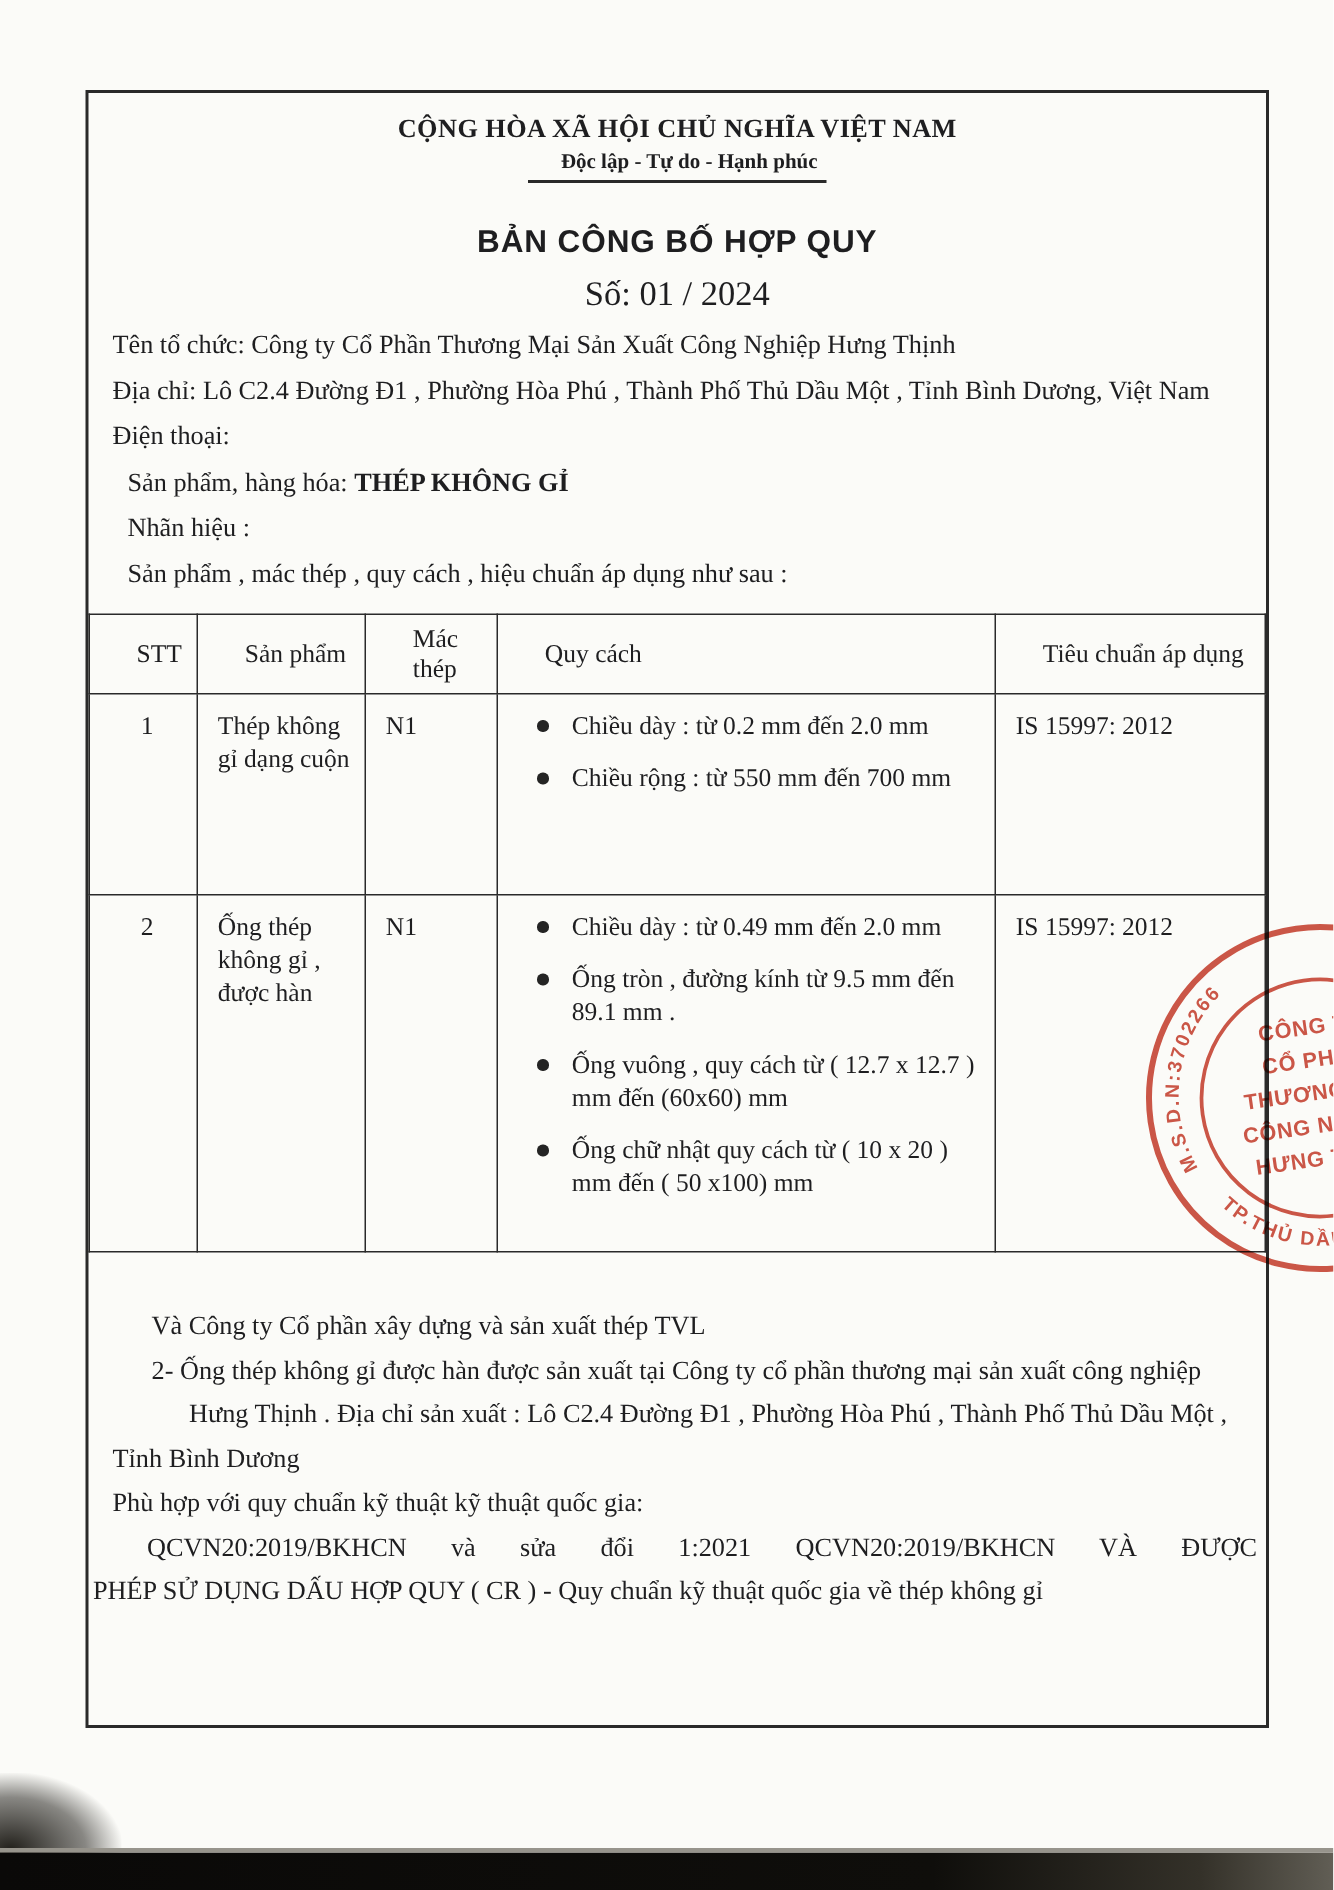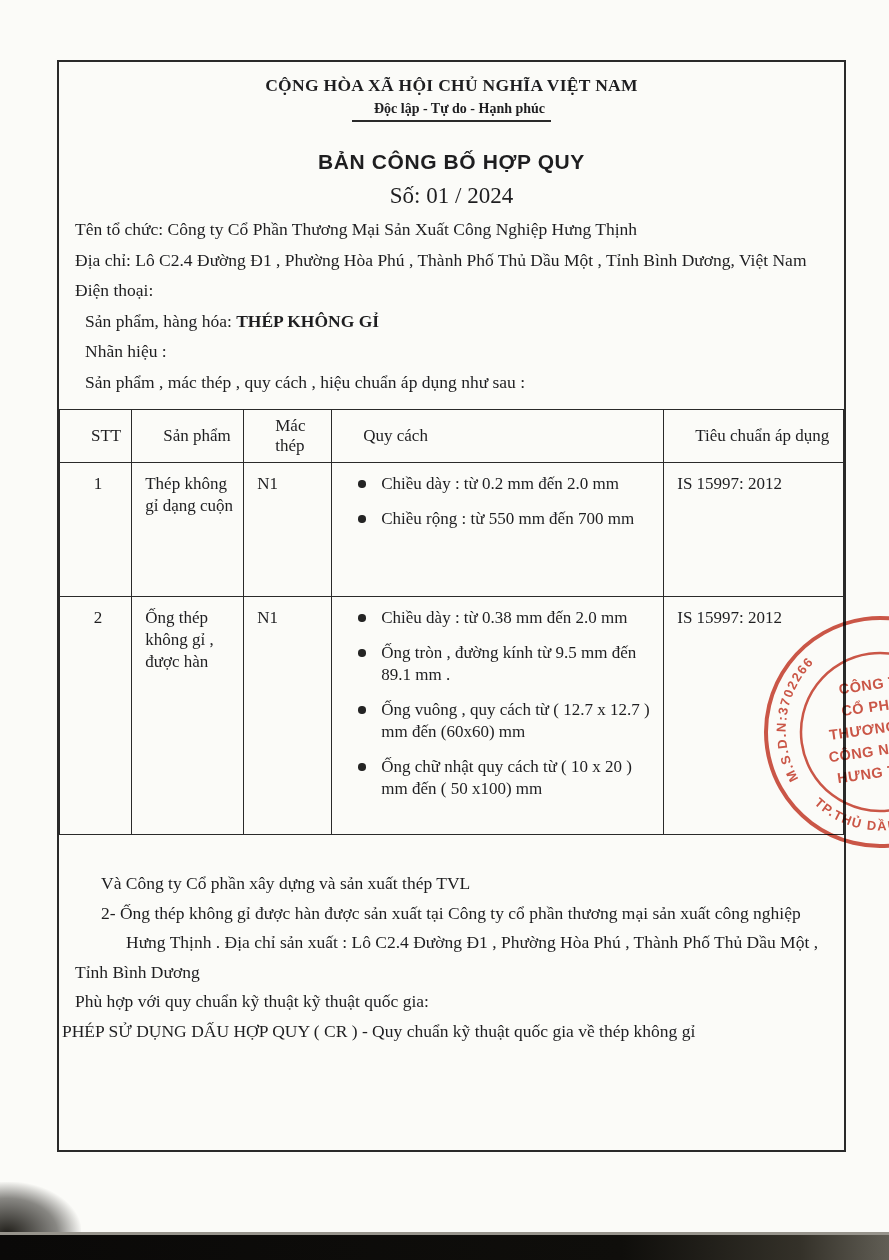--- a/index.html
+++ b/index.html
@@ -138,38 +138,39 @@
             </ul>
           </td>
           <td>IS 15997: 2012</td>
         </tr>
         <tr class="row-2">
           <td class="c">2</td>
           <td class="col-product">Ống thép không gỉ , được hàn</td>
           <td>N1</td>
           <td>
             <ul class="specs">
-              <li><span class="bullet"></span><span>Chiều dày : từ 0.38 mm đến 2.0 mm</span></li>
+              <li><span class="bullet"></span><span>Chiều dày : từ 0.49 mm đến 2.0 mm</span></li>
               <li><span class="bullet"></span><span>Ống tròn , đường kính từ 9.5 mm đến 89.1 mm .</span></li>
               <li><span class="bullet"></span><span>Ống vuông , quy cách từ ( 12.7 x 12.7 ) mm đến (60x60) mm</span></li>
               <li><span class="bullet"></span><span>Ống chữ nhật quy cách từ ( 10 x 20 ) mm đến ( 50 x100) mm</span></li>
             </ul>
           </td>
           <td>IS 15997: 2012</td>
         </tr>
       </tbody>
     </table>
 
     <div class="notes">
       <div class="note-block">
         <div>Và Công ty Cổ phần xây dựng và sản xuất thép TVL</div>
       </div>
       <div class="note-block note-hanging">2-  Ống thép không gỉ được hàn được sản xuất tại Công ty cổ phần thương mại sản xuất công nghiệp Hưng Thịnh . Địa chỉ sản xuất : Lô C2.4 Đường Đ1 , Phường Hòa Phú , Thành Phố Thủ Dầu Một ,</div>
       <div>Tỉnh Bình Dương</div>
       <div>Phù hợp với quy chuẩn kỹ thuật kỹ thuật quốc gia:</div>
+      <div class="reg-l1">QCVN20:2019/BKHCN và sửa đổi 1:2021 QCVN20:2019/BKHCN VÀ ĐƯỢC</div>
       <div class="reg-l2">PHÉP SỬ DỤNG DẤU HỢP QUY ( CR ) -  Quy chuẩn kỹ thuật quốc gia về thép không gỉ</div>
     </div>
 
   </div>
 
   <svg class="stamp" width="250" height="250" viewBox="0 0 250 250">
     <g transform="rotate(-8 125 125)">
       <circle cx="125" cy="125" r="114" fill="none" stroke-width="4" stroke="#c8402f"></circle>
       <circle cx="125" cy="125" r="79" fill="none" stroke-width="2.5" stroke="#c8402f"></circle>
       <defs>

